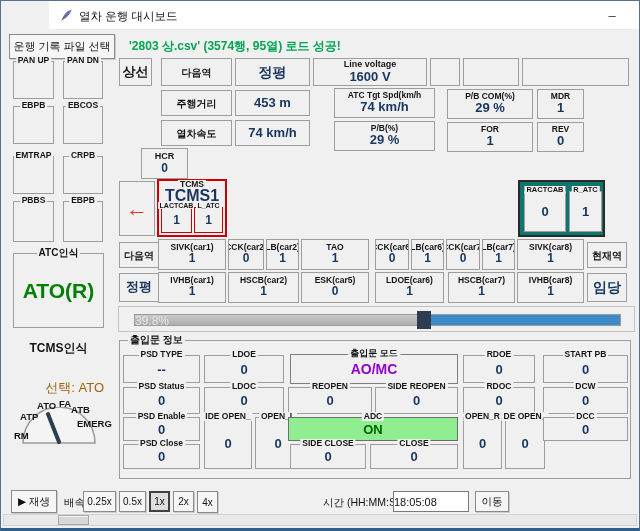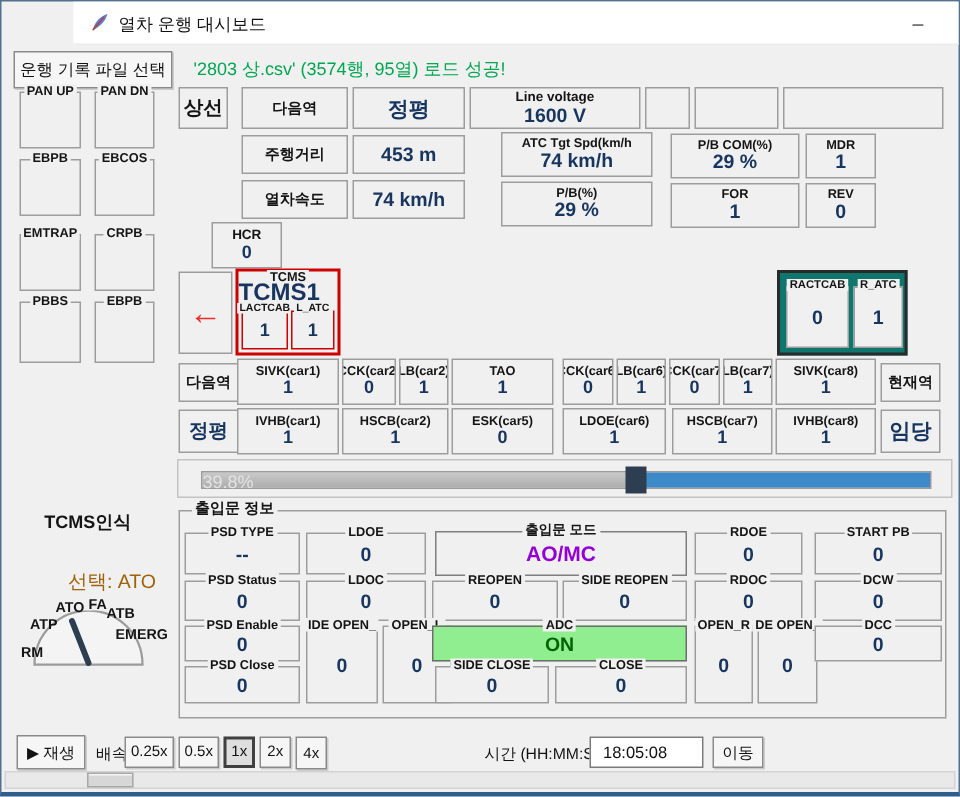--- a/index.html
+++ b/index.html
@@ -17,28 +17,28 @@
   .t8  { font-size:8.5px; font-weight:bold; color:#141414; line-height:1.15; white-space:nowrap; }
   .t10 { font-size:10px; font-weight:bold; color:#141414; line-height:1.1; white-space:nowrap; }
   .v13 { font-size:13px; font-weight:bold; color:#17355e; line-height:1.15; white-space:nowrap; }
   .v12 { font-size:12px; font-weight:bold; color:#17355e; line-height:1.15; white-space:nowrap; }
   .lf { position:absolute; border:1px solid #9d9d9d; background:#f0f0f0; }
   .lf-title { position:absolute; top:-6px; left:50%; transform:translateX(-50%); background:#f0f0f0; padding:0 2px; font-size:8.5px; font-weight:bold; color:#141414; white-space:nowrap; line-height:1; }
   .lf-title-left { left:8px; transform:none; font-size:10px; }
   .lf-val { position:absolute; inset:0; display:flex; align-items:center; justify-content:center; font-weight:bold; color:#17355e; font-size:13px; }
   .btn { position:absolute; background:#f6f6f6; border:1px solid #8a8a8a; box-shadow:1px 1px 0 rgba(0,0,0,0.15); display:flex; align-items:center; justify-content:center; font-size:10.5px; color:#111; white-space:nowrap; }
   .btn.active { background:#dedede; border:2px solid #404040; box-shadow:none; }
-  .green-status { position:absolute; font-size:12px; font-weight:normal; color:#00a651; white-space:nowrap; }
+  .green-status { position:absolute; font-size:12px; font-weight:bold; color:#00a651; white-space:nowrap; }
   .sel-label { position:absolute; font-size:13px; color:#a16207; text-align:right; white-space:nowrap; }
   .gauge-lbl { position:absolute; font-size:9.5px; font-weight:bold; color:#141414; white-space:nowrap; }
   .ptrack { position:absolute; left:15px; top:7px; width:487px; height:12px; background:linear-gradient(#c9c9c9,#aeaeae); border:1px solid #9b9b9b; }
   .pblue { position:absolute; top:0; bottom:0; background:#3e8ac9; }
   .phandle { position:absolute; top:-4px; width:14px; height:18px; background:#2c3e50; }
   .ptext { position:absolute; left:0; right:0; top:-1px; text-align:left; font-size:12px; font-weight:normal; color:#e3e3e3; }
-  input.time { position:absolute; border:1px solid #7a7a7a; background:#fff; font-size:11px; padding-left:8px; font-family:"Liberation Sans",sans-serif; color:#111; }
+  input.time { position:absolute; border:1px solid #7a7a7a; background:#fff; font-size:11px; padding-left:0; font-family:"Liberation Sans",sans-serif; color:#111; }
   .hsb-track { position:absolute; left:2px; top:513px; width:634px; height:12px; background:#e9e9e9; border:1px solid #d3d3d3; }
   .hsb-thumb { position:absolute; left:54px; top:0; width:31px; height:10px; background:#d7d7d7; border:1px solid #a8a8a8; box-shadow:inset 0 1px 0 #f5f5f5; }
 </style>
 </head>
 <body>
 
 <div class="app">
 
   <div class="titlebar">
     <svg class="abs" style="left:10px;top:7px" width="15" height="15" viewBox="0 0 16 16">
@@ -72,20 +72,24 @@
   <div class="lf" style="left:62px;top:155px;width:40px;height:38px">
       <span class="lf-title">CRPB</span>
     </div>
   <div class="lf" style="left:12px;top:200px;width:41px;height:41px">
       <span class="lf-title">PBBS</span>
     </div>
   <div class="lf" style="left:62px;top:200px;width:40px;height:41px">
       <span class="lf-title">EBPB</span>
     </div>
 
+  <div class="lf" style="left:12px;top:252px;width:91px;height:75px">
+    <span class="lf-title" style="font-size:10px">ATC인식</span>
+    <span class="lf-val" style="font-size:21px;color:#008000">ATO(R)</span>
+  </div>
 
   <div class="abs t10" style="left:12px;top:341px;width:91px;text-align:center;font-size:12px">TCMS인식</div>
   <div class="sel-label" style="left:12px;top:378px;width:91px">선택: ATO</div>
 
   <svg class="abs" style="left:19px;top:406px" width="78" height="37" viewBox="0 0 78 37">
     <path d="M3 36 A36 36 0 0 1 75 36 Z" fill="#f4f4f4" stroke="#9b9b9b" stroke-width="1.5"></path>
     <line x1="39" y1="35" x2="28" y2="7" stroke="#2c3e50" stroke-width="4" stroke-linecap="round"></line>
   </svg>
   <span class="gauge-lbl" style="left:13px;top:429px">RM</span>
   <span class="gauge-lbl" style="left:19px;top:410px">ATP</span>
@@ -153,21 +157,21 @@
   <div class="cell" style="left:140px;top:147px;width:47px;height:31px">
     <span class="t8" style="font-size:9px">HCR</span>
     <span class="v12">0</span>
   </div>
 
   <div class="cell" style="left:118px;top:180px;width:36px;height:55px">
     <span style="color:#e8302a;font-size:22px;line-height:1">←</span>
   </div>
   <div class="abs" style="left:156px;top:178px;width:70px;height:58px;border:2px solid #cc0000;background:#f0f0f0">
     <span class="lf-title" style="top:-1px">TCMS</span>
-    <div class="abs v13" style="left:0;right:0;top:6px;font-size:16px">TCMS1</div>
+    <div class="abs v13" style="left:0;right:0;top:6px;text-align:center;font-size:16px">TCMS1</div>
     <div class="lf" style="left:2px;top:26px;width:31px;height:26px;border-color:#cc0000">
       <span class="lf-title" style="font-size:7px">LACTCAB</span>
       <span class="lf-val" style="font-size:12px">1</span>
     </div>
     <div class="lf" style="left:35px;top:26px;width:29px;height:26px;border-color:#cc0000">
       <span class="lf-title" style="font-size:7px">L_ATC</span>
       <span class="lf-val" style="font-size:12px">1</span>
     </div>
   </div>
   <div class="abs" style="left:517px;top:179px;width:87px;height:57px;border:2px solid #2a2a2a;background:#0f766e">

